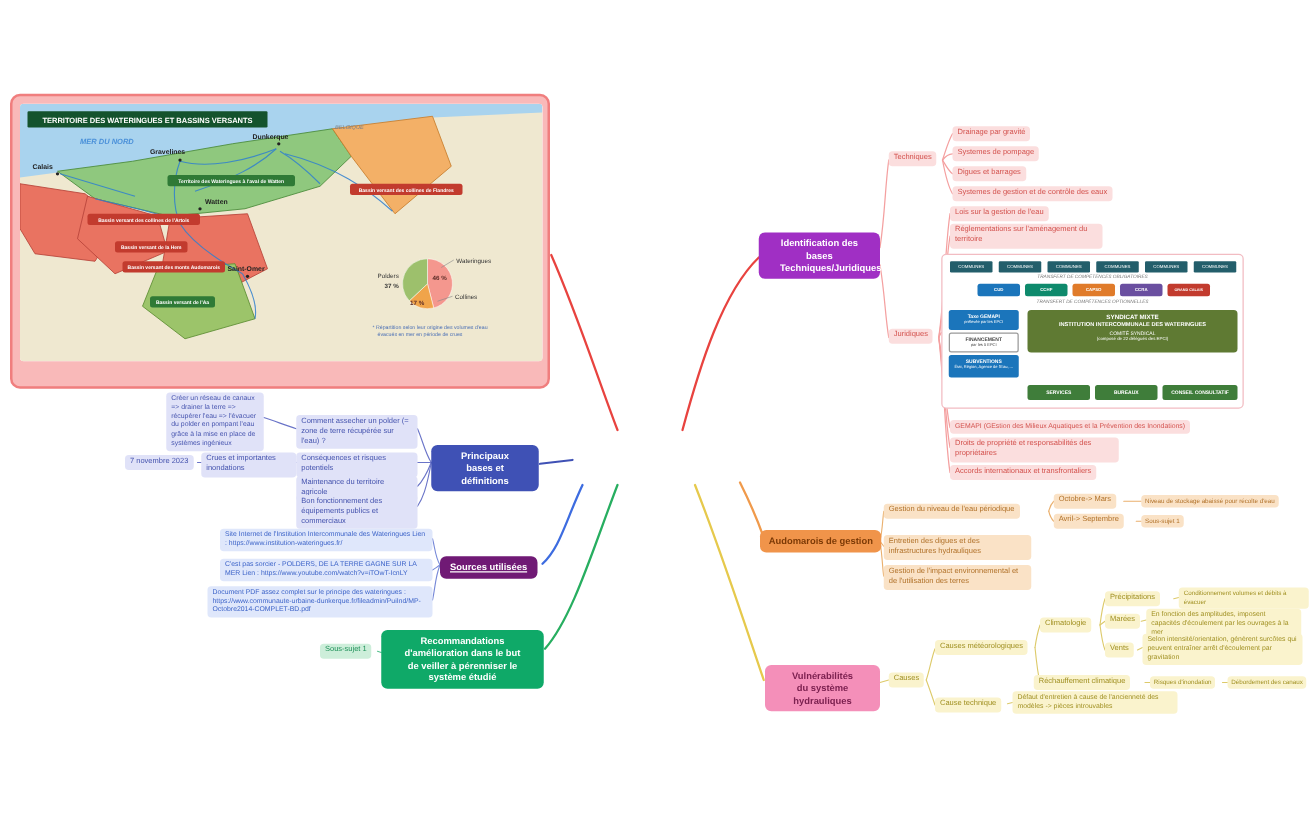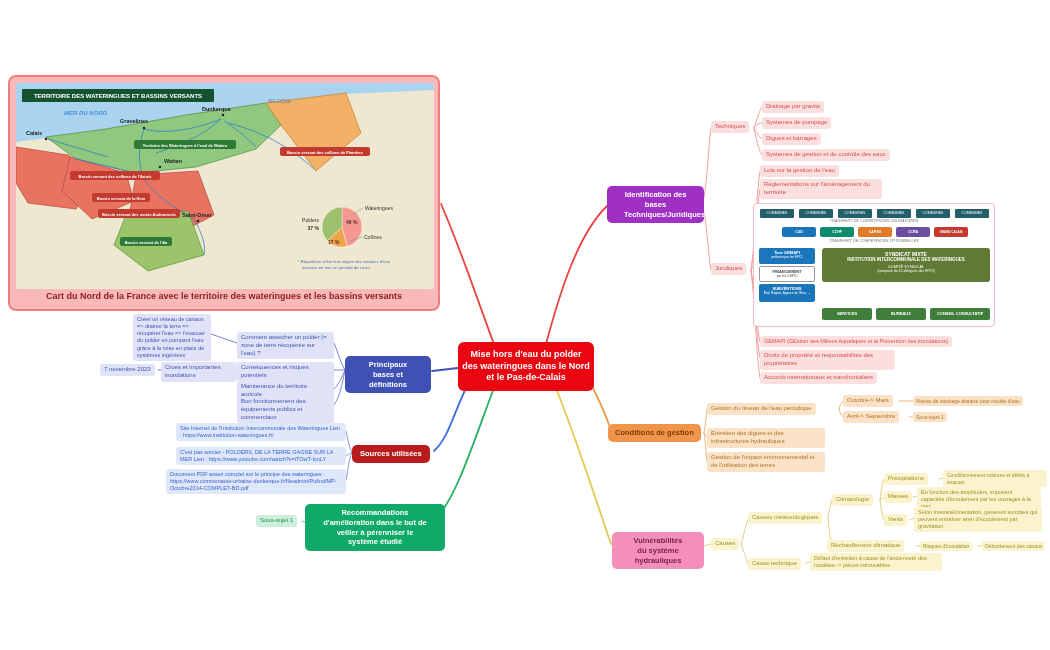--- a/index.html
+++ b/index.html
@@ -5,21 +5,21 @@
   * { margin:0; padding:0; box-sizing:border-box; }
   body { font-family:"Liberation Sans", sans-serif; background:#fff; }
   #canvas { position:relative; width:1050px; height:650px; background:#fff; overflow:hidden; }
   #edges { position:absolute; left:0; top:0; z-index:1; }
   .node { position:absolute; z-index:2; border-radius:3px; line-height:1.3; }
   .nw { white-space:nowrap; }
   .topic { font-size:7.5px; font-weight:bold; color:#fff; text-align:center; border-radius:5px; padding:4px 17px; }
   .central { background:#ea0611; color:#fff; font-weight:bold; font-size:9px; text-align:center; border-radius:6px; padding:7px 4px; }
   .t-purple { background:#a02fc4; }
   .t-indigo { background:#3f51b5; }
-  .t-blue   { background:#b91c1c; padding:4px 8px; }
+  .t-blue   { background:#701a75; padding:4px 8px;text-decoration:underline; }
   .t-green  { background:#0fa968; }
   .t-orange { background:#f0944a; color:#7c3a06; padding:4px 7px; }
   .t-pink   { background:#f48fb9; color:#7c2150; }
   .leaf { font-size:6px; padding:2px 4px; border-radius:3px; }
   .s55 { font-size:5.5px; }
   .s50 { font-size:5px; }
   .xs { font-size:5px; padding:1.5px 3px; }
   .l-pink   { background:#fbdede; color:#d3524e; }
   .l-lav    { background:#e0e2f8; color:#4553ae; }
   .l-blue   { background:#dfe7fb; color:#3c63c8; }
@@ -194,24 +194,22 @@
           <text x="348" y="156" font-size="5" fill="#333">Collines</text>
           <text x="303" y="139" text-anchor="end" font-size="5" fill="#333">Polders</text>
           <text x="303" y="147" text-anchor="end" font-size="5" font-weight="bold" fill="#333">37 %</text>
           <text x="330" y="141" font-size="5" font-weight="bold" fill="#5a2b26">46 %</text>
           <text x="312" y="161" font-size="5" font-weight="bold" fill="#5a2b26">17 %</text>
           <text x="282" y="180" font-size="4.2" fill="#4a6fb5">* Répartition selon leur origine des volumes d'eau</text>
           <text x="286" y="186" font-size="4.2" fill="#4a6fb5">évacués en mer en période de crues</text>
         </g>
       </svg>
     </div>
-    <div class="map-caption">Cart du Nord de la France avec le territoire des wateringues et les bassins versants</div>
   </div>
 
-  <div class="node central" style="left:458px; top:342px; width:136px;">Mise hors d'eau du polder des wateringues dans le Nord et le Pas-de-Calais</div>
 
   <div class="node topic t-purple" style="left:607px; top:186px; width:97px;">Identification des bases Techniques/Juridiques</div>
   <div class="node leaf l-pink nw" style="left:711px; top:121px;">Techniques</div>
   <div class="node leaf l-pink nw" style="left:762px; top:101px;">Drainage par gravité</div>
   <div class="node leaf l-pink nw" style="left:762px; top:117px;">Systemes de pompage</div>
   <div class="node leaf l-pink nw" style="left:762px; top:133px;">Digues et barrages</div>
   <div class="node leaf l-pink nw" style="left:762px; top:149px;">Systemes de gestion et de contrôle des eaux</div>
   <div class="node leaf l-pink nw" style="left:711px; top:263px;">Juridiques</div>
   <div class="node leaf l-pink nw" style="left:760px; top:165px;">Lois sur la gestion de l'eau</div>
   <div class="node leaf l-pink" style="left:760px; top:179px; width:122px;">Réglementations sur l'aménagement du territoire</div>
@@ -263,24 +261,24 @@
   <div class="node leaf l-lav" style="left:161px; top:362px; width:76px;">Crues et importantes inondations</div>
   <div class="node leaf l-lav nw" style="left:100px; top:364px;">7 novembre 2023</div>
   <div class="node leaf l-lav" style="left:237px; top:381px; width:97px;">Maintenance du territoire agricole</div>
   <div class="node leaf l-lav" style="left:237px; top:396px; width:97px;">Bon fonctionnement des équipements publics et commerciaux</div>
 
   <div class="node topic t-blue nw" style="left:352px; top:445px;">Sources utilisées</div>
   <div class="node leaf l-blue s55" style="left:176px; top:423px; width:170px;">Site Internet de l'Institution Intercommunale des Wateringues Lien : https://www.institution-wateringues.fr/</div>
   <div class="node leaf l-blue s55" style="left:176px; top:447px; width:170px;">C'est pas sorcier - POLDERS, DE LA TERRE GAGNE SUR LA MER Lien : https://www.youtube.com/watch?v=iTOwT-IcnLY</div>
   <div class="node leaf l-blue s55" style="left:166px; top:469px; width:180px;">Document PDF assez complet sur le principe des wateringues : https://www.communaute-urbaine-dunkerque.fr/fileadmin/PuiInd/MP-Octobre2014-COMPLET-BD.pdf</div>
 
-  <div class="node topic t-green" style="left:305px; top:504px; width:140px;">Recommandations d'amélioration dans le but de veiller à pérenniser le système étudié</div>
+  <div class="node topic t-green" style="left:305px; top:504px; width:130px;">Recommandations d'amélioration dans le but de veiller à pérenniser le système étudié</div>
   <div class="node leaf l-green nw" style="left:256px; top:515px;">Sous-sujet 1</div>
 
-  <div class="node topic t-orange nw" style="left:608px; top:424px;">Conditions de gestion</div>
+  <div class="node topic t-orange nw" style="left:608px; top:424px;">Audomarois de gestion</div>
   <div class="node leaf l-tan nw" style="left:707px; top:403px;">Gestion du niveau de l'eau périodique</div>
   <div class="node leaf l-tan nw" style="left:843px; top:395px;">Octobre-&gt; Mars</div>
   <div class="node leaf l-tan nw xs" style="left:913px; top:396px;">Niveau de stockage abaissé pour récolte d'eau</div>
   <div class="node leaf l-tan nw" style="left:843px; top:411px;">Avril-&gt; Septembre</div>
   <div class="node leaf l-tan nw xs" style="left:913px; top:412px;">Sous-sujet 1</div>
   <div class="node leaf l-tan" style="left:707px; top:428px; width:118px;">Entretien des digues et des infrastructures hydrauliques</div>
   <div class="node leaf l-tan" style="left:707px; top:452px; width:118px;">Gestion de l'impact environnemental et de l'utilisation des terres</div>
 
   <div class="node topic t-pink" style="left:612px; top:532px; width:92px;">Vulnérabilités du système hydrauliques</div>
   <div class="node leaf l-yellow nw" style="left:711px; top:538px;">Causes</div>

